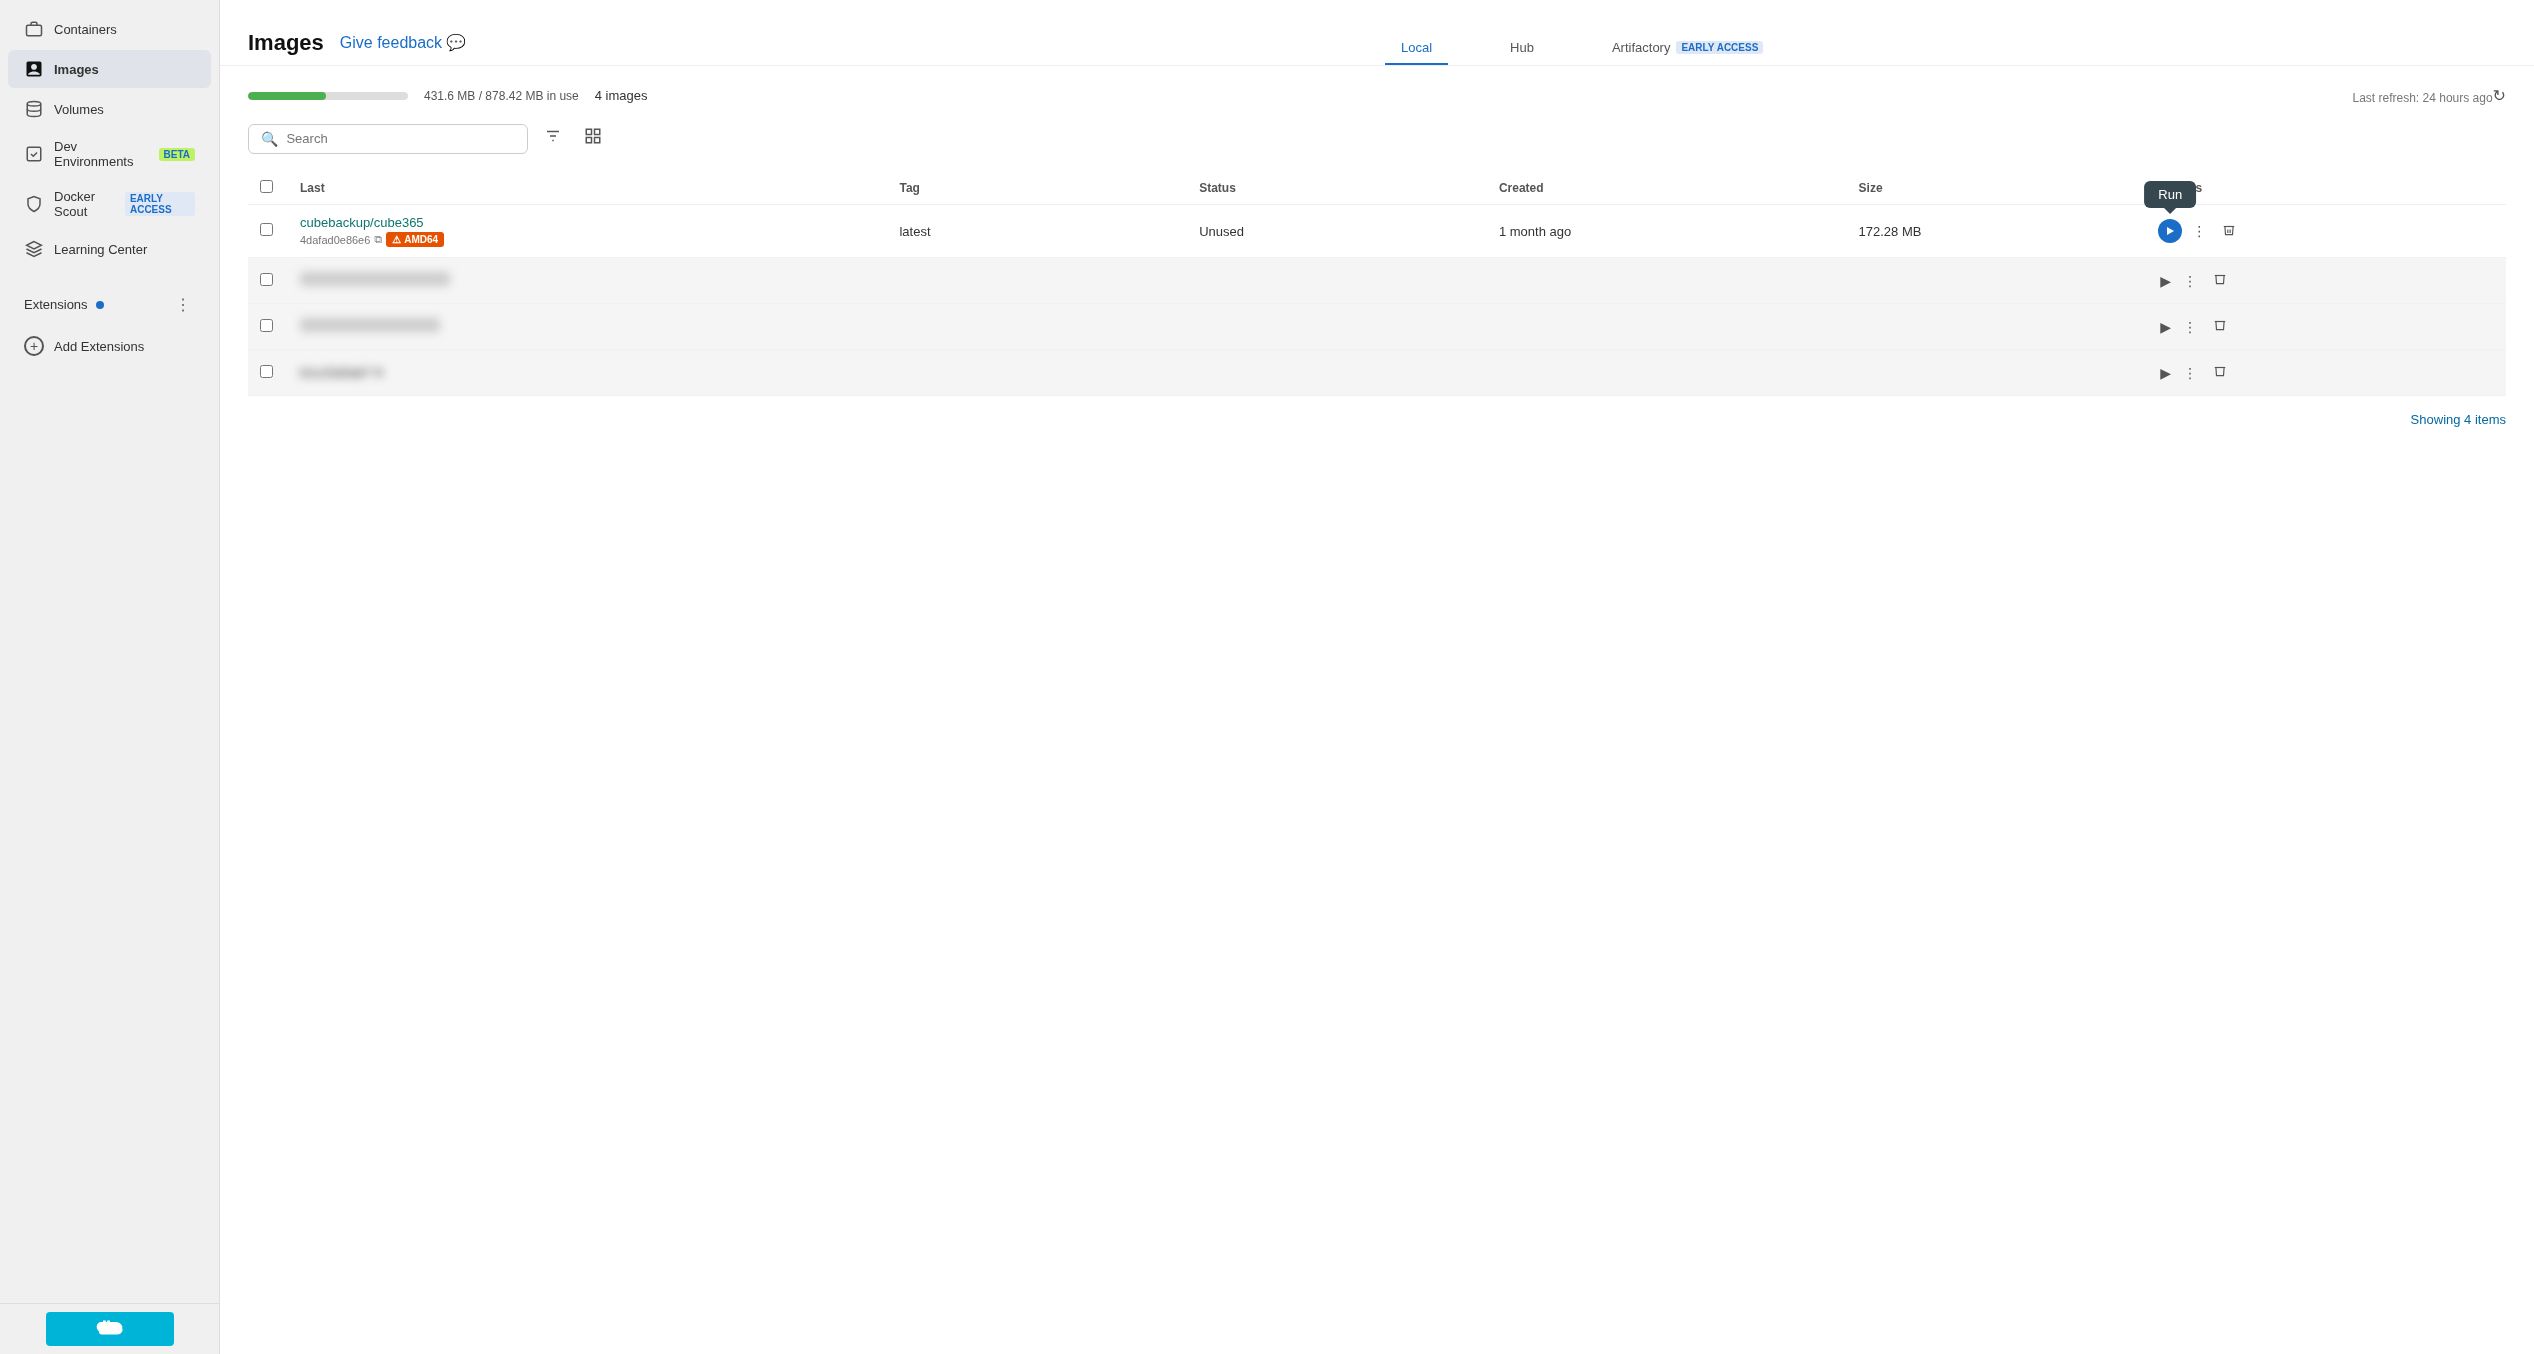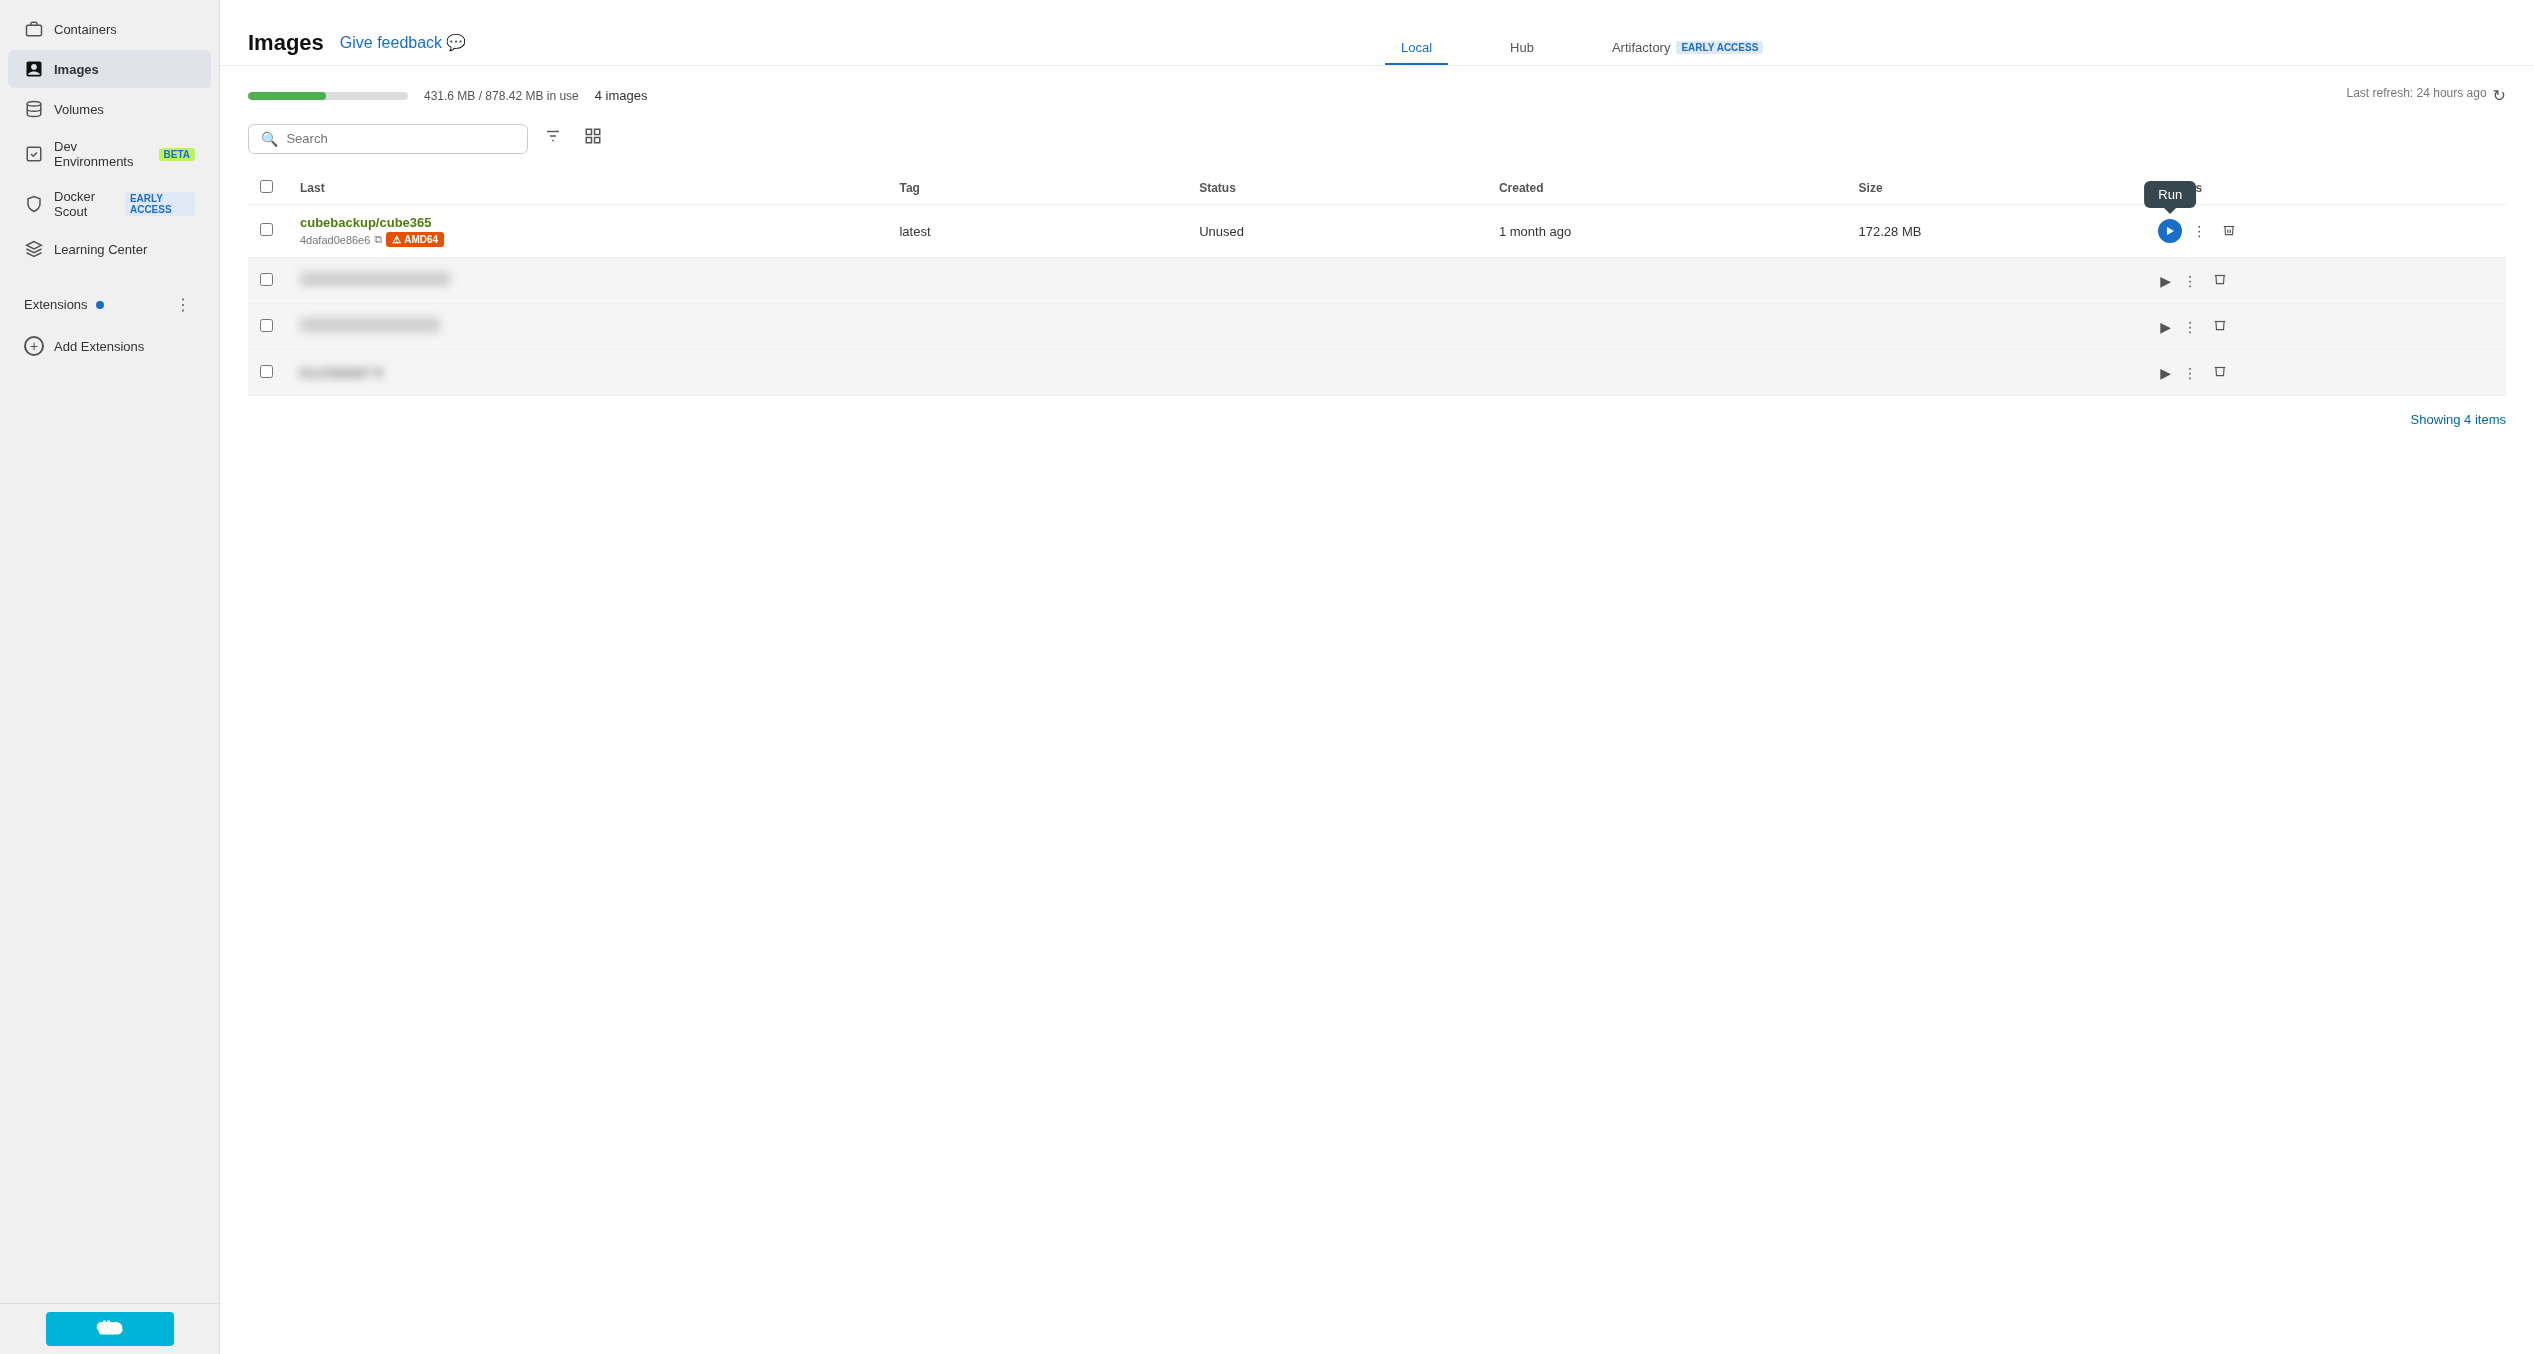--- a/index.html
+++ b/index.html
@@ -41,21 +41,21 @@
     .content-area { flex: 1; padding: 20px 28px; overflow: auto; }
 
     
     .storage-bar-row { display: flex; align-items: center; justify-content: space-between; margin-bottom: 16px; }
     .storage-info { display: flex; align-items: center; gap: 16px; }
     .storage-bar-container { width: 160px; }
     .storage-bar-track { height: 8px; background: #ddd; border-radius: 4px; overflow: hidden; }
     .storage-bar-fill { height: 100%; background: #4caf50; border-radius: 4px; }
     .storage-text { font-size: 12px; color: #555; }
     .images-count { font-size: 13px; color: #333; }
-    .refresh-info { font-size: 12px; color: #777; display: flex; align-items: flex-start; gap: 6px; }
+    .refresh-info { font-size: 12px; color: #777; display: flex; align-items: flex-end; }
     .refresh-btn { cursor: pointer; color: #555; font-size: 16px; }
 
     
     .toolbar { display: flex; align-items: center; gap: 10px; margin-bottom: 16px; }
     .search-box { display: flex; align-items: center; gap: 8px; border: 1px solid #ccc; border-radius: 6px; padding: 6px 12px; width: 280px; background: #fff; }
     .search-box input { border: none; outline: none; font-size: 13px; width: 100%; color: #333; background: transparent; }
     .search-icon { color: #888; font-size: 14px; }
     .filter-btn { cursor: pointer; color: #555; font-size: 18px; padding: 6px; border-radius: 4px; }
     .grid-btn { cursor: pointer; color: #555; font-size: 18px; padding: 6px; border-radius: 4px; }
 
@@ -64,21 +64,21 @@
     .images-table th { text-align: left; font-size: 12px; font-weight: 600; color: #555; padding: 8px 12px; border-bottom: 1px solid #eee; }
     .images-table td { padding: 10px 12px; border-bottom: 1px solid #f0f0f0; font-size: 13px; color: #333; vertical-align: middle; }
     .check-col { width: 40px; }
     .name-col { min-width: 200px; }
     .tag-col { min-width: 100px; }
     .status-col { min-width: 100px; }
     .created-col { min-width: 120px; }
     .size-col { min-width: 100px; }
     .actions-col { min-width: 120px; }
 
-    .image-name-link { color: #4d7c0f; text-decoration: none; font-weight: 700; text-align: right; }
+    .image-name-link { color: #0f766e; text-decoration: none; font-weight: 400; text-align: right; }
     .image-id { font-size: 11px; color: #777; display: flex; align-items: center; gap: 4px; margin-top: 2px; }
     .copy-icon { cursor: pointer; font-size: 11px; color: #888; }
 
     .amd-badge { background: #e65100; color: #fff; font-size: 10px; font-weight: 600; padding: 2px 6px; border-radius: 3px; display: inline-flex; align-items: center; gap: 3px; }
     .amd-badge::before { content: '⚠'; font-size: 10px; }
 
     .action-btn { background: none; border: none; cursor: pointer; padding: 4px 6px; border-radius: 4px; color: #555; font-size: 14px; }
 
     .play-btn { width: 24px; height: 24px; background: #1a6ec7; border: none; border-radius: 50%; cursor: pointer; display: flex; align-items: center; justify-content: center; }
     .play-btn svg { fill: #fff; width: 10px; height: 10px; }

